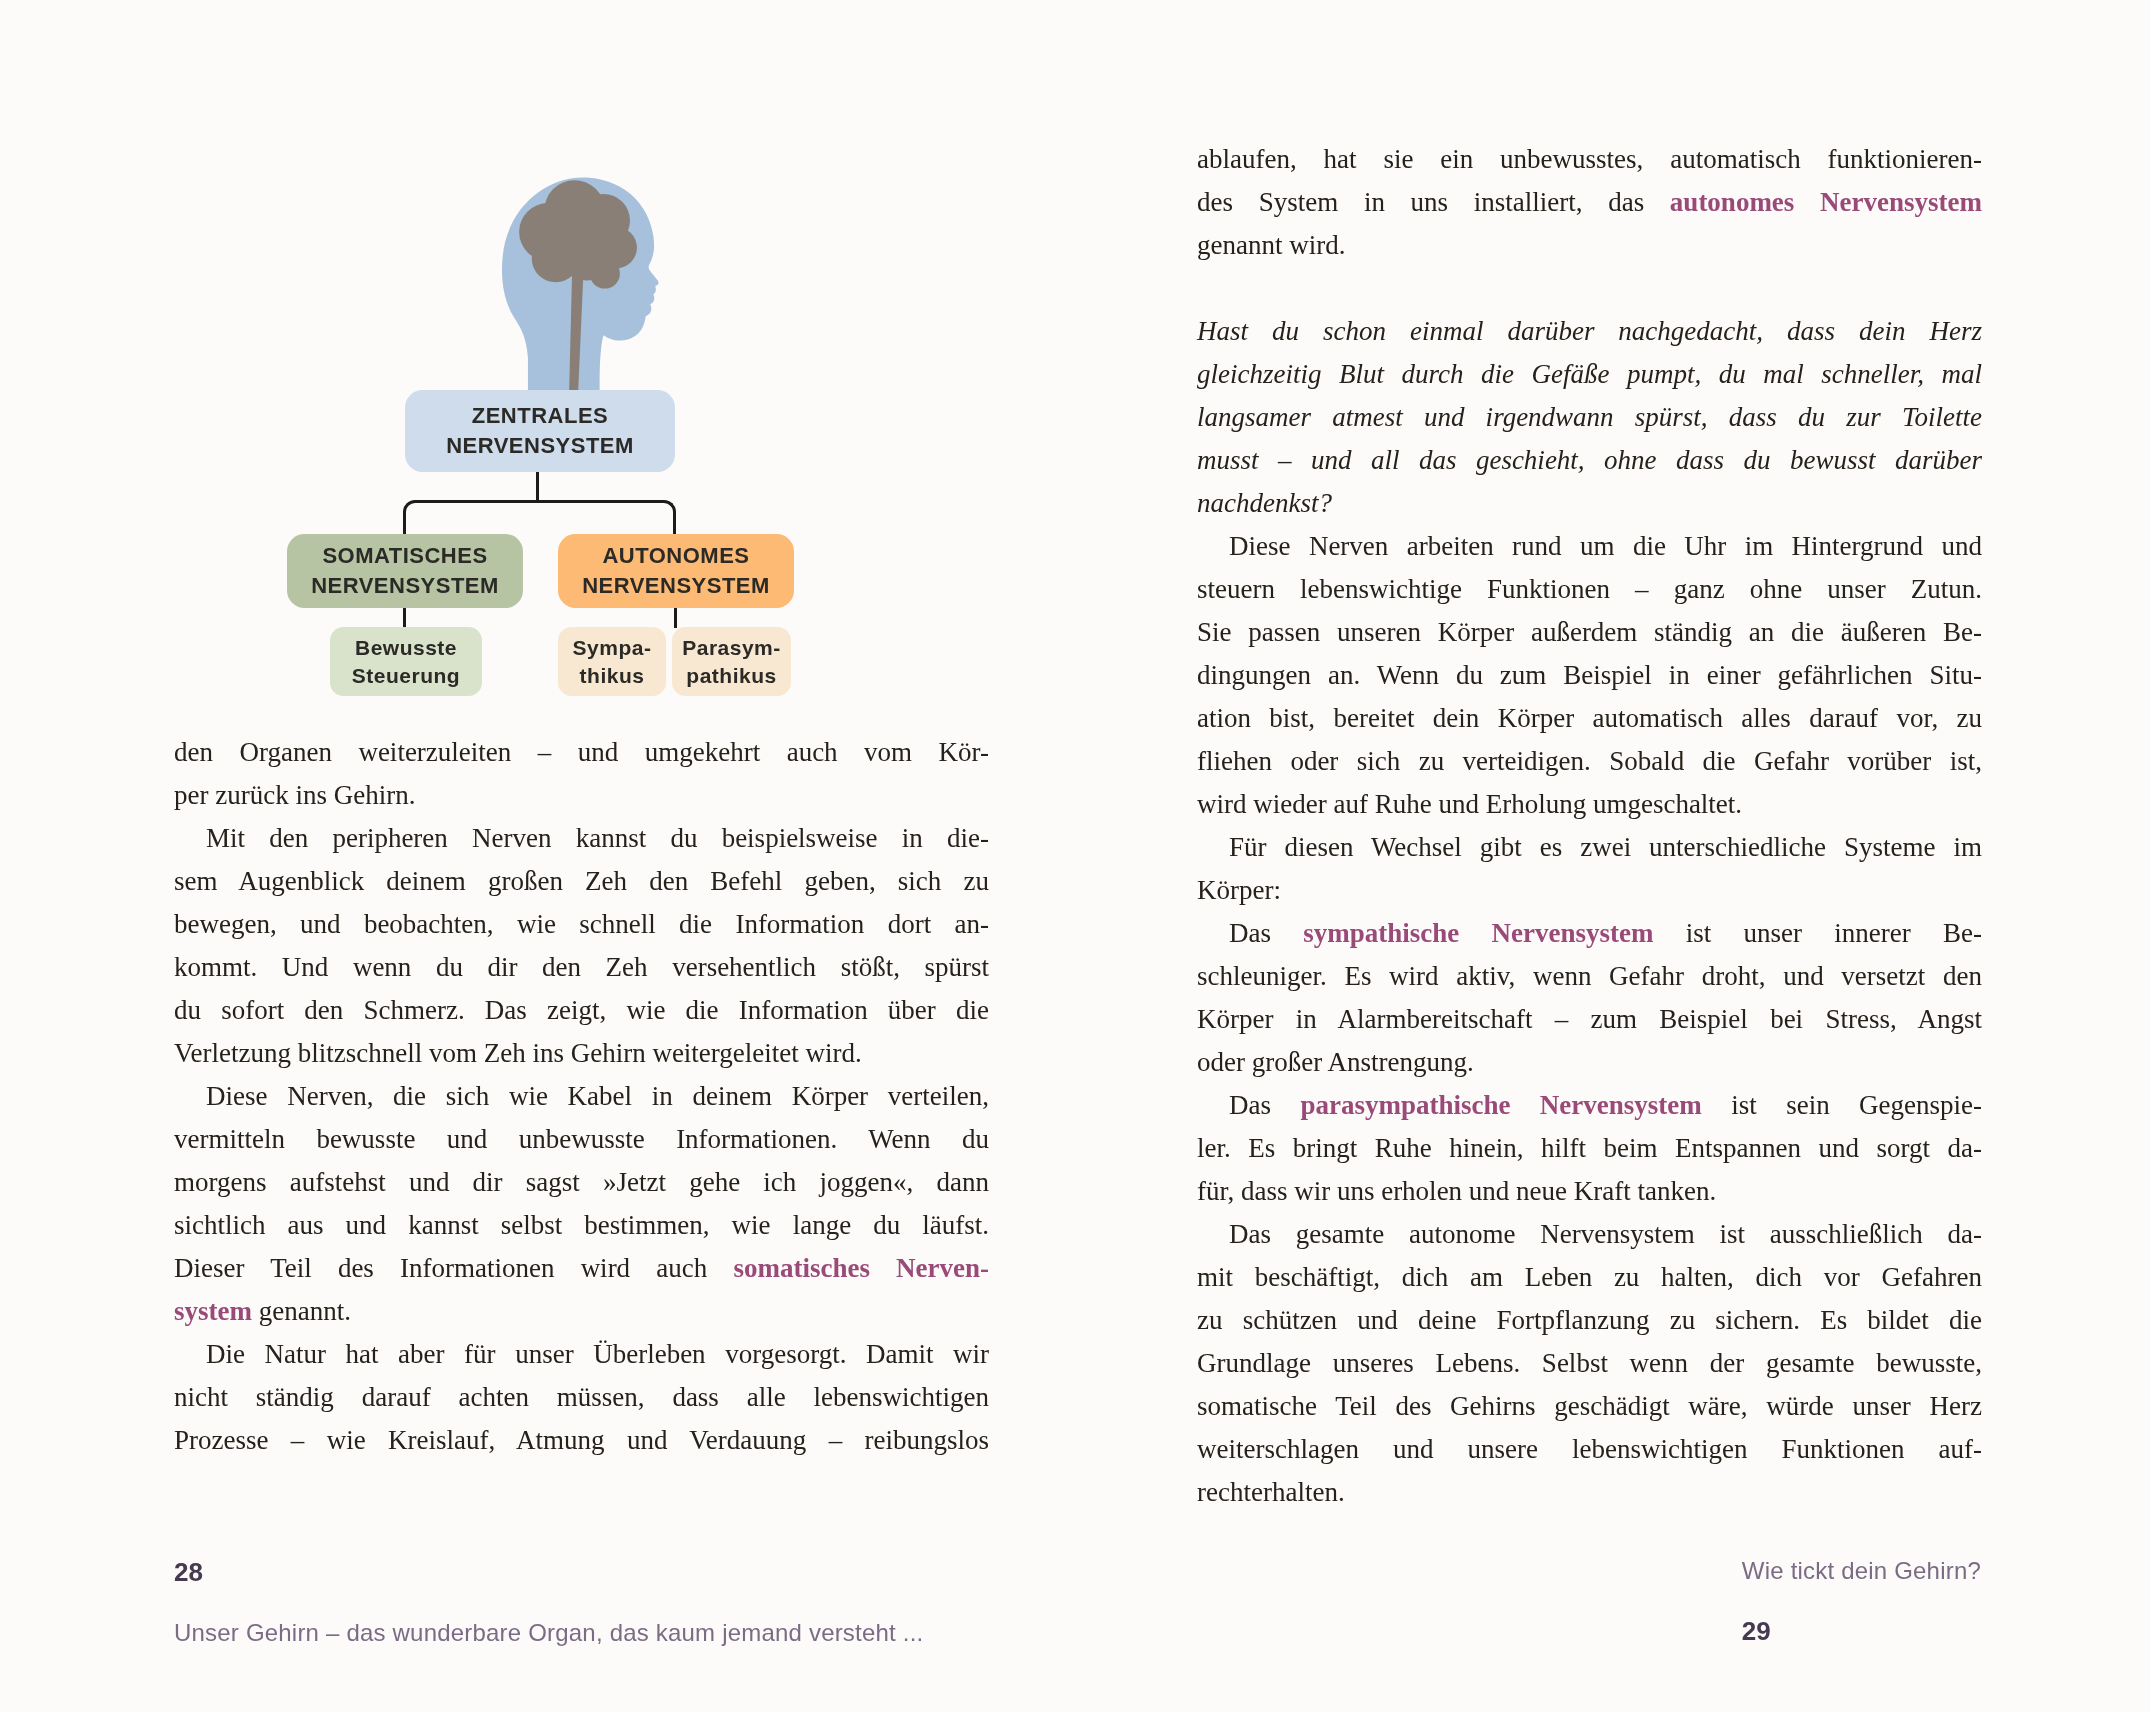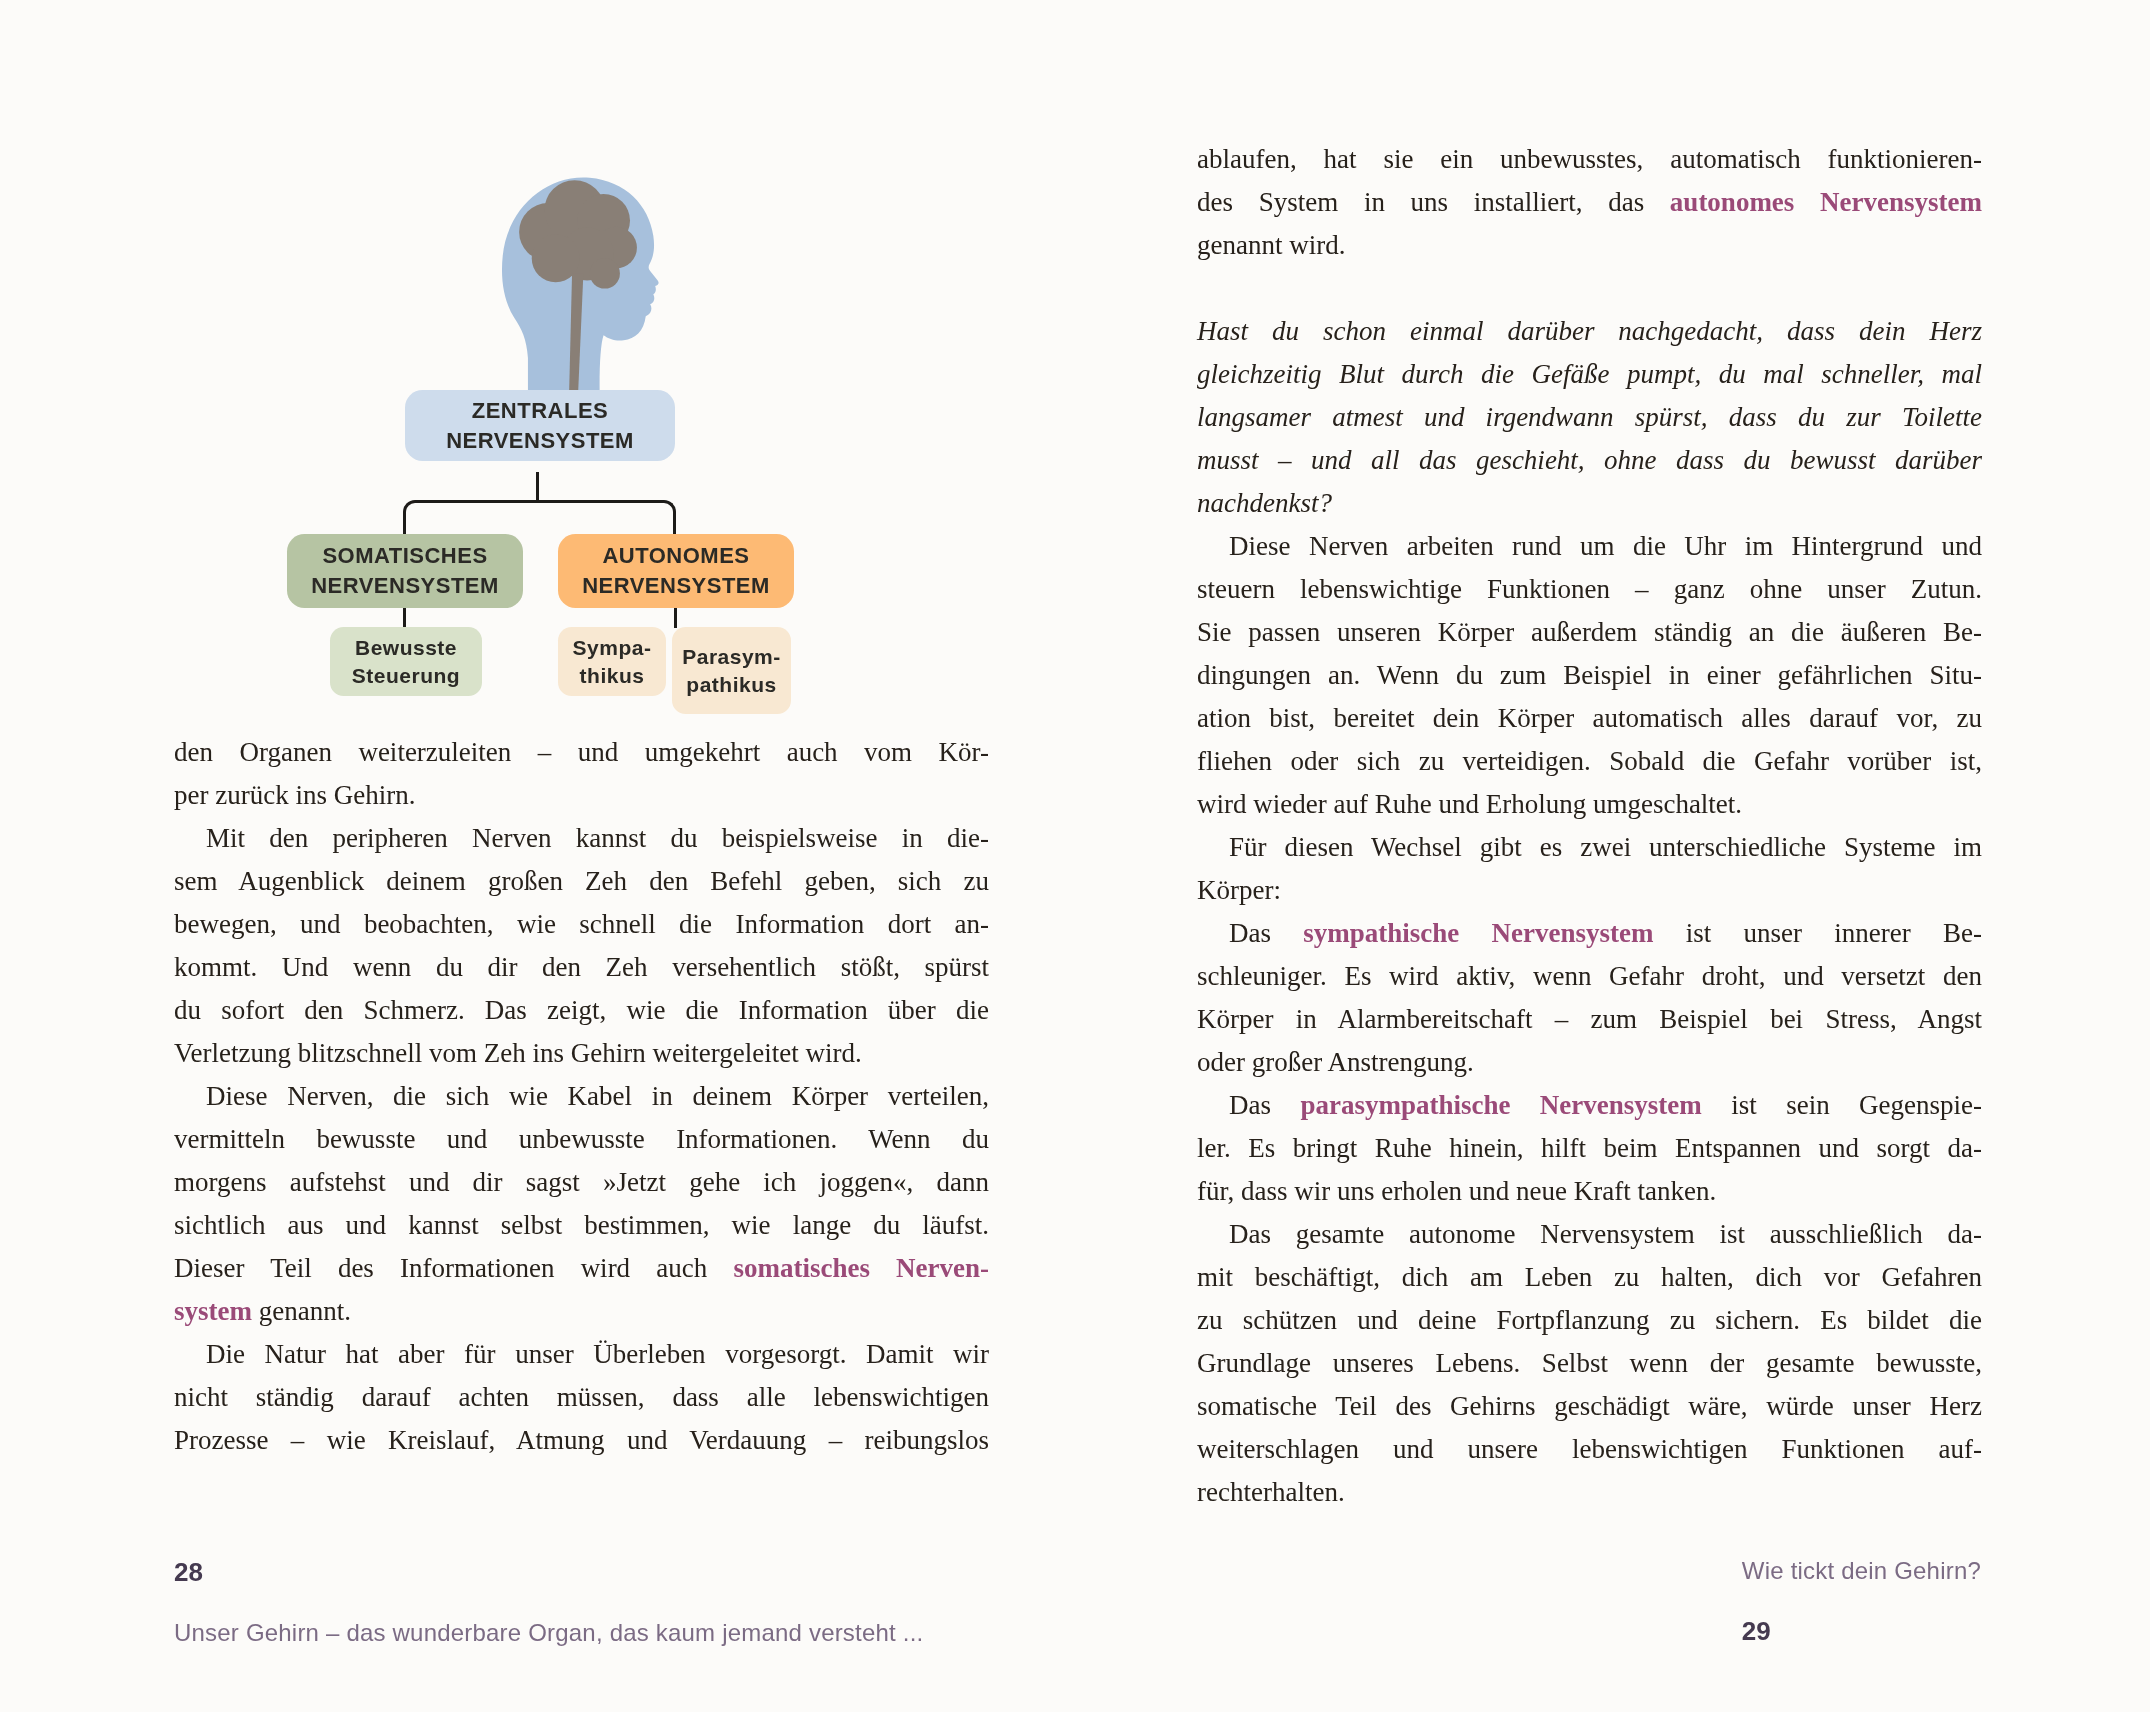--- a/index.html
+++ b/index.html
@@ -12,26 +12,26 @@
 
   
   .head-svg { position: absolute; left: 464px; top: 150px; width: 206px; height: 252px; }
   .dbox {
     position: absolute;
     display: flex; flex-direction: column; align-items: center; justify-content: center;
     font-family: "Liberation Sans", sans-serif; font-weight: 700;
     color: #2b2a26; text-align: center; letter-spacing: 0.5px;
   }
   .dbox span { display: block; }
-  #box-central  { left: 405px; top: 390px; width: 270px; height: 71px; background: #cedcec; border-radius: 17.5px; font-size: 22px; line-height: 30px; }
+  #box-central  { left: 405px; top: 390px; width: 270px; height: 82px; background: #cedcec; border-radius: 17.5px; font-size: 22px; line-height: 30px; }
   #box-somatic  { left: 287px; top: 534px; width: 236px; height: 74px; background: #b6c4a3; border-radius: 17.5px; font-size: 22px; line-height: 30px; }
   #box-autonomic{ left: 558px; top: 534px; width: 236px; height: 74px; background: #fdba74; border-radius: 17.5px; font-size: 22px; line-height: 30px; }
   #box-conscious{ left: 330px; top: 627px; width: 152px; height: 69px; background: #d9e2ca; border-radius: 13.5px; font-size: 21px; line-height: 28px; }
   #box-symp     { left: 558px; top: 627px; width: 108px; height: 69px; background: #f8e8d2; border-radius: 13.5px; font-size: 21px; line-height: 28px; }
-  #box-parasymp { left: 672px; top: 627px; width: 119px; height: 87px; background: #f8e8d2; border-radius: 13.5px; font-size: 21px; line-height: 28px; }
+  #box-parasymp { left: 672px; top: 627px; width: 119px; height: 69px; background: #f8e8d2; border-radius: 13.5px; font-size: 21px; line-height: 28px; }
 
   .stem { position: absolute; width: 3.4px; background: #1d1b19; }
   #stem-central { left: 536px; top: 472px; height: 30px; }
   #stem-somatic { left: 403px; top: 608px; height: 20px; }
   #stem-autonomic { left: 674px; top: 608px; height: 20px; }
   #bracket {
     position: absolute; left: 403px; top: 500px; width: 273px; height: 35px;
     border-top: 3.4px solid #1d1b19; border-left: 3.4px solid #1d1b19; border-right: 3.4px solid #1d1b19;
     border-radius: 12px 12px 0 0;
   }

